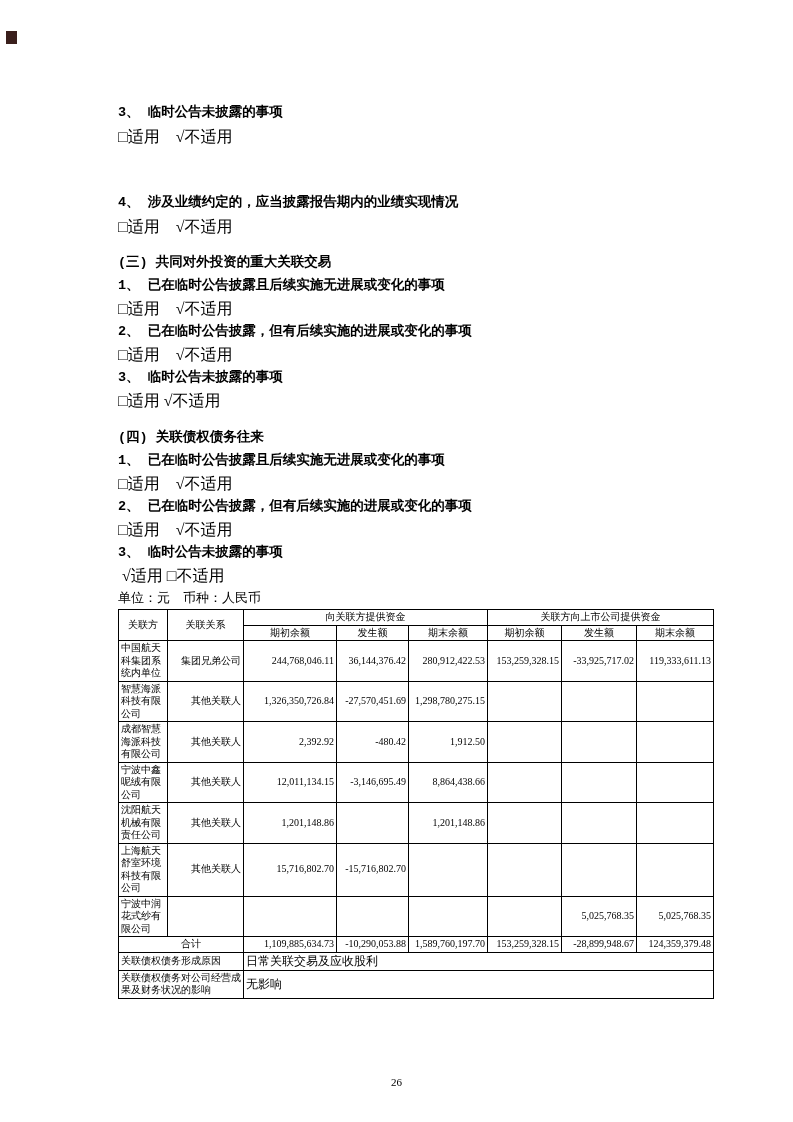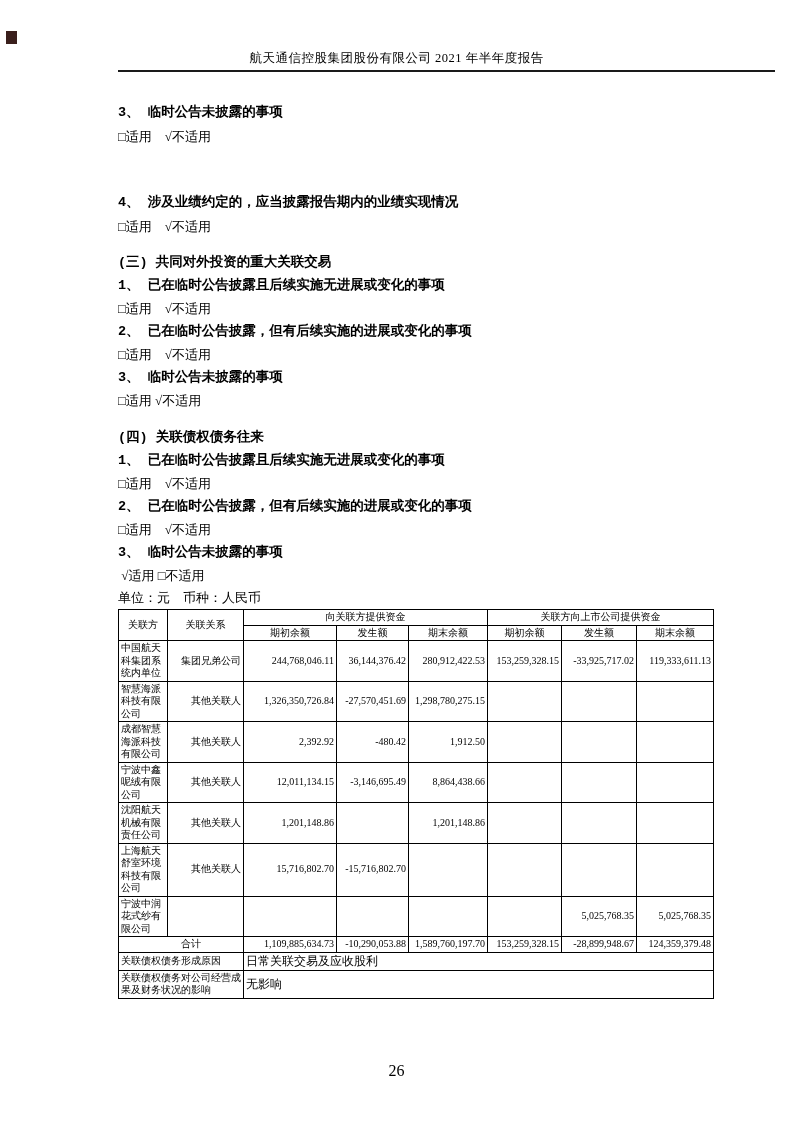--- a/index.html
+++ b/index.html
@@ -18,21 +18,21 @@
     border-bottom:2px solid #1a1a1a;
     padding-top:50px; padding-bottom:3px;
   }
   .page-header .title {
     text-align:center; font-size:12.5px; letter-spacing:0.5px;
     
     margin-left:-100px; margin-right:0;
   }
   .content { position:absolute; left:118px; right:18px; top:73px; }
   .sec-title { font-weight:bold; font-size:13.5px; line-height:24px; white-space:pre;font-family:Liberation Mono, monospace; }
-  .check-line { font-size:13px; line-height:24px; white-space:pre; }
+  .check-line { font-size:16px; line-height:24px; white-space:pre; }
   .part .sec-title, .part .check-line { line-height:23px; }
   .mt-item3 { margin-top:28px; }
   .mt-item4 { margin-top:42px; }
   .mt-part3 { margin-top:12px; }
   .mt-part4 { margin-top:14px; }
   .unit-note {
     text-align:left; padding-right:72px; font-size:13px; line-height:18px;
     margin-top:2px; white-space:pre;
   }
   table.rel-table {
@@ -44,34 +44,31 @@
     overflow:hidden; vertical-align:middle;
   }
   .rel-table th { text-align:center; }
   .rel-table td.party { text-align:left; word-break:break-all; }
   .rel-table td.rel { text-align:right; }
   .rel-table td.num { text-align:right; white-space:nowrap; font-size:10px; }
   .rel-table td.total-label { text-align:center;padding-left:22px; }
   .rel-table td.note-label { text-align:left; }
   .rel-table td.note-value { text-align:left; font-size:12px; line-height:15px; }
   .page-number {
-    position:absolute; left:0; right:0; bottom:42px; text-align:center;
-    font-size:16px;
+    position:absolute; left:0; right:0; bottom:34px; text-align:center;
+    font-size:11px;
   }
 </style>
 </head>
 <body>
 
 <div class="page">
 
   <div class="corner-mark"></div>
 
-  <div class="page-header">
-    <div class="title">航天通信控股集团股份有限公司 2021 年半年度报告</div>
-  </div>
 
   <div class="content">
 
     <div class="sec-title mt-item3">3、 临时公告未披露的事项</div>
     <div class="check-line">□适用　√不适用</div>
 
     <div class="sec-title mt-item4">4、 涉及业绩约定的，应当披露报告期内的业绩实现情况</div>
     <div class="check-line">□适用　√不适用</div>
 
     <div class="part">

